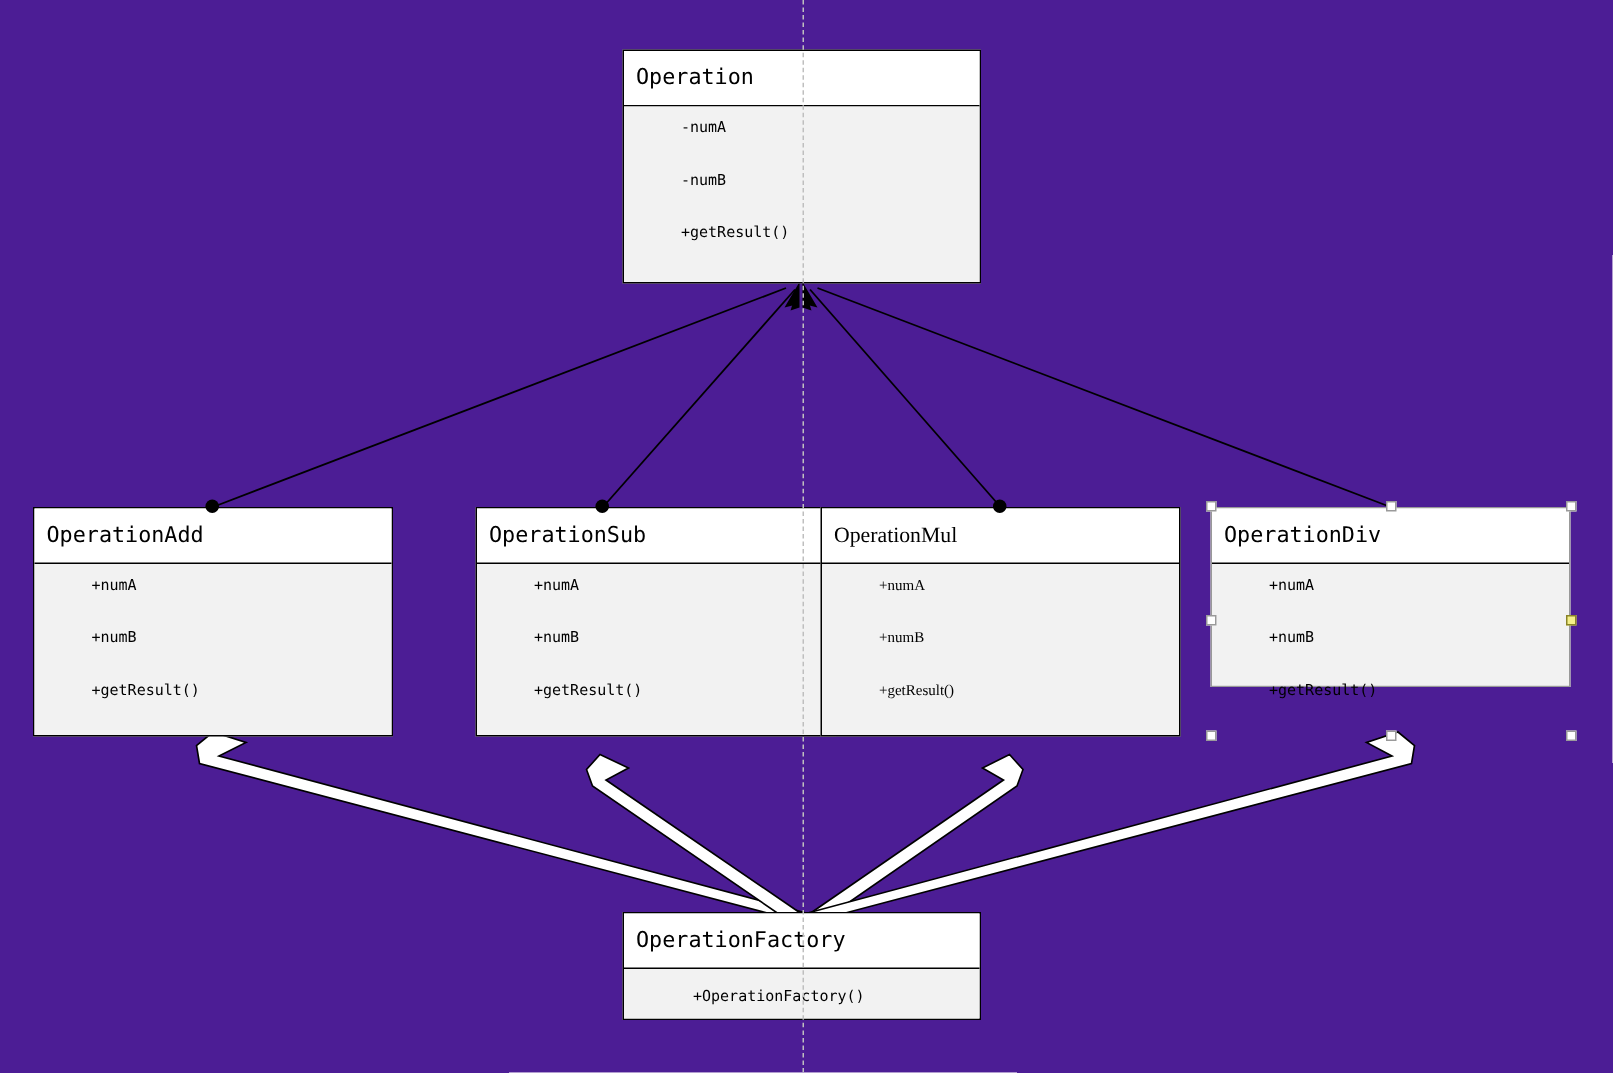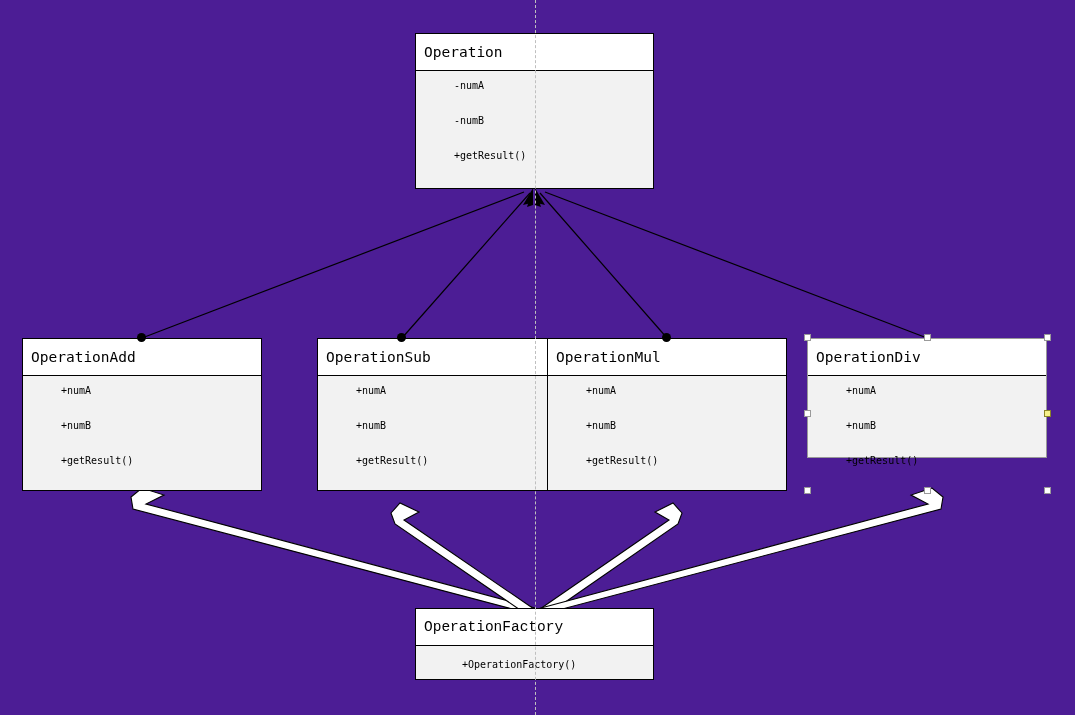--- a/index.html
+++ b/index.html
@@ -167,21 +167,21 @@
       <span class="title-text">OperationSub</span>
     </div>
     <div class="members">
       <div class="member">+numA</div>
       <div class="member">+numB</div>
       <div class="member">+getResult()</div>
     </div>
   </div>
   <div class="conn-dot" style="left:397px; top:333px;"></div>
 
-  <div class="uml-class" style="left:547px; top:338px; width:240px; height:153px;">
+  <div class="uml-class" style="left:547px; top:338px; width:240px; height:153px;font-family:Liberation Serif, serif;">
     <div class="title-bar" style="height:37px;">
       <span class="title-text">OperationMul</span>
     </div>
     <div class="members">
       <div class="member">+numA</div>
       <div class="member">+numB</div>
       <div class="member">+getResult()</div>
     </div>
   </div>
   <div class="conn-dot" style="left:662px; top:333px;"></div>
@@ -200,21 +200,21 @@
   <div class="sel-handle" style="left:804px; top:334px;"></div>
   <div class="sel-handle" style="left:924px; top:334px;"></div>
   <div class="sel-handle" style="left:1044px; top:334px;"></div>
   <div class="sel-handle" style="left:804px; top:410px;"></div>
   <div class="sel-handle yellow" style="left:1044px; top:410px;"></div>
   <div class="sel-handle" style="left:804px; top:487px;"></div>
   <div class="sel-handle" style="left:924px; top:487px;"></div>
   <div class="sel-handle" style="left:1044px; top:487px;"></div>
 
   <div class="uml-class single-member" style="left:415px; top:608px; width:239px; height:72px;">
-    <div class="title-bar" style="height:37px;font-family:Liberation Mono, monospace;">
+    <div class="title-bar" style="height:37px;">
       <span class="title-text">OperationFactory</span>
     </div>
     <div class="members">
       <div class="member">+OperationFactory()</div>
     </div>
   </div>
 
 </div>
 
 </body></html>

